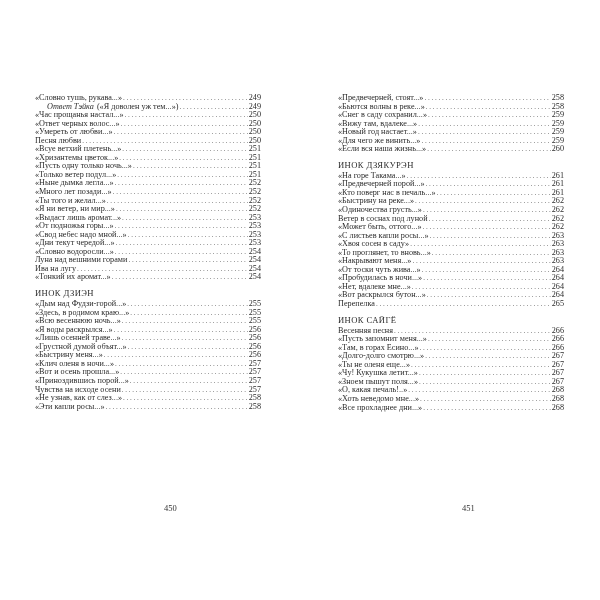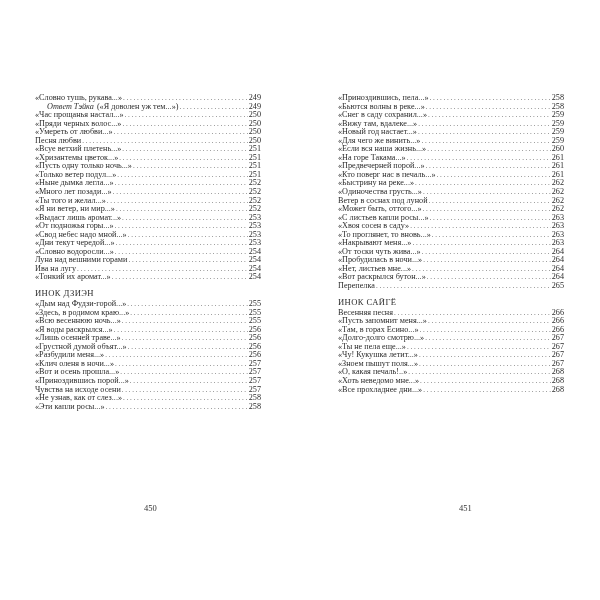--- a/index.html
+++ b/index.html
@@ -18,23 +18,23 @@
     .row .t.it { font-style: italic; padding-left: 12px; }
     .row .d {
       flex: 1 1 auto; overflow: hidden; color: #555;
       letter-spacing: 1px; font-size: 7px;
     }
     .row .d::before { content: ". . . . . . . . . . . . . . . . . . . . . . . . . . . . . . . . . . . . . . . . . . . . . . . . . . . . . . . . . . . . . . . . . . . . . . . . . . . . . . . . . . . . . . . . . . . . . . . . . . . . . . . . . . . . . . . . . . . . ."; letter-spacing: 0; }
     .row .p { flex: 0 0 auto; padding-left: 1px; }
     .section {
       font-size: 8.6px; letter-spacing: 0.4px; margin-top: 6px; margin-bottom: 2px; height: 10px; line-height: 10px;
     }
-    .pagenum { position: absolute; top: 503px; font-size: 8.5px; color: #333; }
+    .pagenum { position: absolute; top: 503px; font-size: 8.5px; color: #333; margin-left: 20px; }
     .pagenum.l { left: 144px; }
-    .pagenum.r { left: 459px; }
+    .pagenum.r { left: 442px; }
   </style>
 </head>
 <body>
 
 <div class="page left" id="left">
     <div class="row">
       <span class="t">«Словно тушь, рукава...»</span>
       <span class="d"></span>
       <span class="p">249</span>
     </div>
@@ -42,21 +42,21 @@
       <span class="t"><span class="t it">Ответ Тэйка</span><span> («Я доволен уж тем...»)</span></span>
       <span class="d"></span>
       <span class="p">249</span>
     </div>
     <div class="row">
       <span class="t">«Час прощанья настал...»</span>
       <span class="d"></span>
       <span class="p">250</span>
     </div>
     <div class="row">
-      <span class="t">«Пряди черных волос...»</span>
+      <span class="t">«Ответ черных волос...»</span>
       <span class="d"></span>
       <span class="p">250</span>
     </div>
     <div class="row">
       <span class="t">«Умереть от любви...»</span>
       <span class="d"></span>
       <span class="p">250</span>
     </div>
     <div class="row">
       <span class="t">Песня любви</span>
@@ -168,21 +168,21 @@
       <span class="t">«Лишь осенней траве...»</span>
       <span class="d"></span>
       <span class="p">256</span>
     </div>
     <div class="row">
       <span class="t">«Грустной думой объят...»</span>
       <span class="d"></span>
       <span class="p">256</span>
     </div>
     <div class="row">
-      <span class="t">«Разбудили меня...»</span>
+      <span class="t">«Быстрину меня...»</span>
       <span class="d"></span>
       <span class="p">256</span>
     </div>
     <div class="row">
       <span class="t">«Клич оленя в ночи...»</span>
       <span class="d"></span>
       <span class="p">257</span>
     </div>
     <div class="row">
       <span class="t">«Вот и осень прошла...»</span>
@@ -205,21 +205,21 @@
       <span class="p">258</span>
     </div>
     <div class="row">
       <span class="t">«Эти капли росы...»</span>
       <span class="d"></span>
       <span class="p">258</span>
     </div>
   </div>
 <div class="page right" id="right">
     <div class="row">
-      <span class="t">«Приноздившись, пела...»</span>
+      <span class="t">«Предвечерней, стоят...»</span>
       <span class="d"></span>
       <span class="p">258</span>
     </div>
     <div class="row">
       <span class="t">«Бьются волны в реке...»</span>
       <span class="d"></span>
       <span class="p">258</span>
     </div>
     <div class="row">
       <span class="t">«Снег в саду сохранил...»</span>
@@ -239,20 +239,21 @@
     <div class="row">
       <span class="t">«Для чего же винить...»</span>
       <span class="d"></span>
       <span class="p">259</span>
     </div>
     <div class="row">
       <span class="t">«Если вся наша жизнь...»</span>
       <span class="d"></span>
       <span class="p">260</span>
     </div>
+    <div class="section">ИНОК ДЗЯКУРЭН</div>
     <div class="row">
       <span class="t">«На горе Такама...»</span>
       <span class="d"></span>
       <span class="p">261</span>
     </div>
     <div class="row">
       <span class="t">«Предвечерней порой...»</span>
       <span class="d"></span>
       <span class="p">261</span>
     </div>
@@ -305,21 +306,21 @@
       <span class="t">«От тоски чуть жива...»</span>
       <span class="d"></span>
       <span class="p">264</span>
     </div>
     <div class="row">
       <span class="t">«Пробудилась в ночи...»</span>
       <span class="d"></span>
       <span class="p">264</span>
     </div>
     <div class="row">
-      <span class="t">«Нет, листьев мне...»</span>
+      <span class="t">«Нет, вдалеке мне...»</span>
       <span class="d"></span>
       <span class="p">264</span>
     </div>
     <div class="row">
       <span class="t">«Вот раскрылся бутон...»</span>
       <span class="d"></span>
       <span class="p">264</span>
     </div>
     <div class="row">
       <span class="t">Перепелка</span>
@@ -341,21 +342,21 @@
       <span class="t">«Там, в горах Ёсино...»</span>
       <span class="d"></span>
       <span class="p">266</span>
     </div>
     <div class="row">
       <span class="t">«Долго-долго смотрю...»</span>
       <span class="d"></span>
       <span class="p">267</span>
     </div>
     <div class="row">
-      <span class="t">«Ты не пела еще...»</span>
+      <span class="t">«Ты не оленя еще...»</span>
       <span class="d"></span>
       <span class="p">267</span>
     </div>
     <div class="row">
       <span class="t">«Чу! Кукушка летит...»</span>
       <span class="d"></span>
       <span class="p">267</span>
     </div>
     <div class="row">
       <span class="t">«Зноем пышут поля...»</span>

